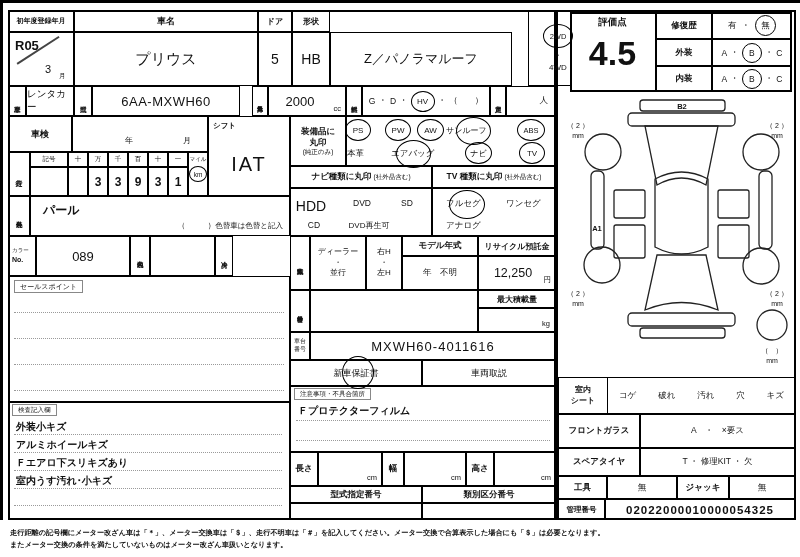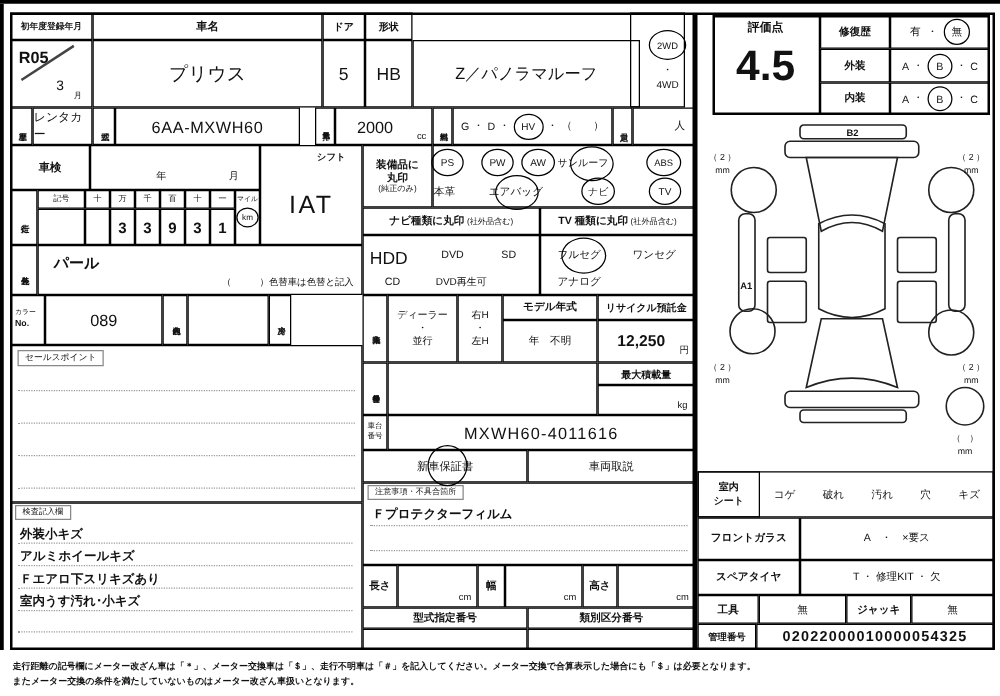--- a/index.html
+++ b/index.html
@@ -37,21 +37,21 @@
     <span class="abs" style="left:36px;top:30px;font-size:11px;">3</span>
     <span class="abs" style="left:50px;top:39px;font-size:6.5px;">月</span>
   </div>
   <div class="c bold" style="left:74px;top:10px;width:184px;height:22px;font-size:9px;">車名</div>
   <div class="c" style="left:74px;top:32px;width:184px;height:54px;font-size:15px;">プリウス</div>
   <div class="c bold" style="left:258px;top:10px;width:34px;height:22px;font-size:8px;">ドア</div>
   <div class="c" style="left:258px;top:32px;width:34px;height:54px;font-size:14px;">5</div>
   <div class="c bold" style="left:292px;top:10px;width:38px;height:22px;font-size:8px;">形状</div>
   <div class="c" style="left:292px;top:32px;width:38px;height:54px;font-size:14px;">HB</div>
   <div class="c" style="left:330px;top:32px;width:182px;height:54px;font-size:13px;">Z／パノラマルーフ</div>
-  <div class="c col" style="left:504px;top:10px;width:44px;height:76px;font-size:8px;gap:2px;padding-left:16px;">
+  <div class="c col" style="left:528px;top:10px;width:44px;height:76px;font-size:8px;gap:2px;padding-left:16px;">
     <span class="circ" style="width:30px;height:24px;font-size:7.5px;">2WD</span>
     <span>・</span>
     <span>4WD</span>
   </div>
 
   <div class="c v bold" style="left:8px;top:86px;width:18px;height:30px;font-size:6.5px;">車歴</div>
   <div class="c" style="left:26px;top:86px;width:48px;height:30px;font-size:9.5px;">レンタカー</div>
   <div class="c v bold" style="left:74px;top:86px;width:18px;height:30px;font-size:6.5px;">型式</div>
   <div class="c" style="left:92px;top:86px;width:148px;height:30px;font-size:13px;letter-spacing:.5px;">6AA-MXWH60</div>
   <div class="c v bold" style="left:252px;top:86px;width:16px;height:30px;font-size:6px;">排気量</div>
@@ -90,21 +90,21 @@
   <div class="c bold" style="left:88px;top:167px;width:20px;height:29px;font-size:12px;">3</div>
   <div class="c bold" style="left:108px;top:167px;width:20px;height:29px;font-size:12px;">3</div>
   <div class="c bold" style="left:128px;top:167px;width:20px;height:29px;font-size:12px;">9</div>
   <div class="c bold" style="left:148px;top:167px;width:20px;height:29px;font-size:12px;">3</div>
   <div class="c bold" style="left:168px;top:167px;width:20px;height:29px;font-size:12px;">1</div>
   <div class="c col" style="left:188px;top:152px;width:20px;height:44px;gap:3px;padding-top:3px;justify-content:flex-start;">
     <span style="font-size:5.5px;">マイル</span>
     <span class="circ" style="width:18px;height:16px;font-size:6.5px;">km</span>
   </div>
   <div class="c" style="left:208px;top:116px;width:82px;height:80px;">
-    <span class="abs bold" style="left:16px;top:4px;width:100%;text-align:center;font-size:7.5px;">シフト</span>
+    <span class="abs bold" style="left:4px;top:4px;width:100%;font-size:7.5px;">シフト</span>
     <span class="abs" style="left:0;top:36px;width:100%;text-align:center;font-size:20px;letter-spacing:2px;">IAT</span>
   </div>
 
   <div class="c col" style="left:290px;top:116px;width:56px;height:50px;line-height:1.25;">
     <span class="bold" style="font-size:8.5px;">装備品に</span>
     <span class="bold" style="font-size:8.5px;">丸印</span>
     <span style="font-size:6.5px;">(純正のみ)</span>
   </div>
   <div class="c" style="left:346px;top:116px;width:210px;height:50px;"></div>
   <span class="circ lbl" style="left:345px;top:119px;width:26px;height:22px;font-size:8px;">PS</span>
@@ -169,21 +169,21 @@
   </div>
   <div class="c col" style="left:366px;top:236px;width:36px;height:54px;font-size:8px;line-height:1.3;">
     <span>右H</span>
     <span>・</span>
     <span>左H</span>
   </div>
   <div class="c bold" style="left:402px;top:236px;width:76px;height:20px;font-size:8.5px;">モデル年式</div>
   <div class="c" style="left:402px;top:256px;width:76px;height:34px;font-size:8.5px;">年　不明</div>
   <div class="c bold" style="left:478px;top:236px;width:78px;height:20px;font-size:8px;">リサイクル預託金</div>
   <div class="c" style="left:478px;top:256px;width:78px;height:34px;">
-    <span style="font-size:12.5px;font-weight:700;padding-right:8px;">12,250</span>
+    <span style="font-size:12.5px;font-weight:400;padding-right:8px;">12,250</span>
     <span class="abs" style="right:4px;bottom:4px;font-size:7.5px;">円</span>
   </div>
 
   <div class="c v bold" style="left:290px;top:290px;width:20px;height:42px;font-size:6px;">登録番号</div>
   <div class="c" style="left:310px;top:290px;width:168px;height:42px;"></div>
   <div class="c bold" style="left:478px;top:290px;width:78px;height:18px;font-size:8px;">最大積載量</div>
   <div class="c" style="left:478px;top:308px;width:78px;height:24px;">
     <span class="abs" style="right:5px;bottom:3px;font-size:7.5px;">kg</span>
   </div>
 

